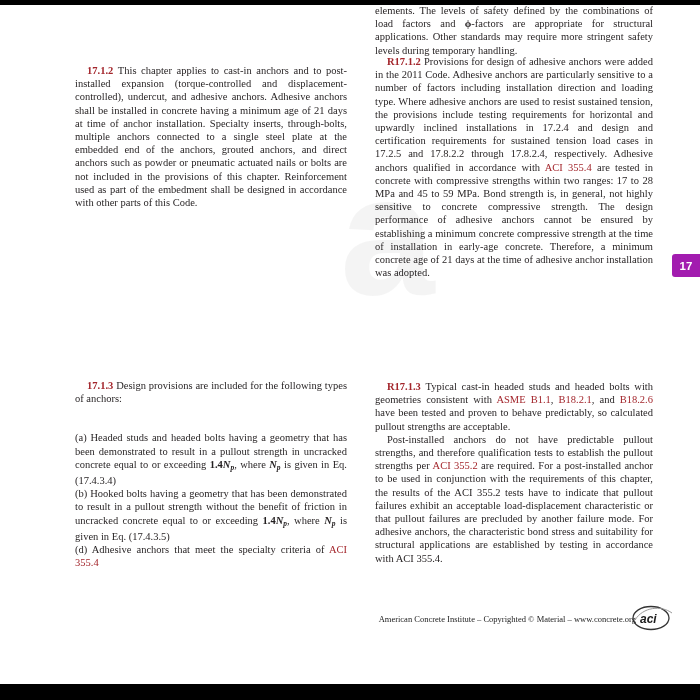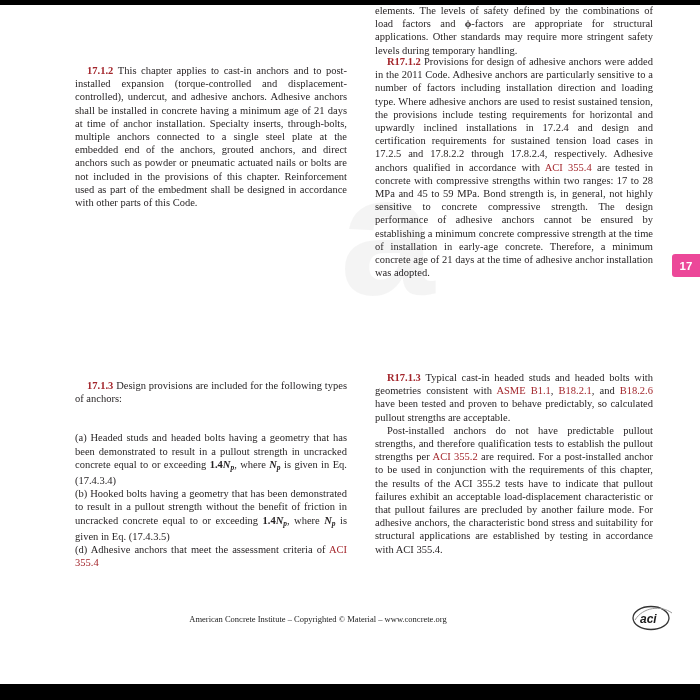--- a/index.html
+++ b/index.html
@@ -8,30 +8,30 @@
   .bar-top{position:absolute;left:0;top:0;width:100%;height:5px;background:#000;}
   .bar-bottom{position:absolute;left:0;bottom:0;width:100%;height:16px;background:#000;}
   .col{position:absolute;font-size:10.5px;line-height:13.2px;text-align:justify;}
   .col p{margin:0;text-indent:12px;}
   .col p.noindent{text-indent:0;}
   .col p.item-a{margin-top:26px;}
   .right-continued{left:375px;top:4px;width:278px;}
   .left-1{left:75px;top:64px;width:272px;}
   .right-1{left:375px;top:55px;width:278px;}
   .left-2{left:75px;top:379px;width:272px;}
-  .right-2{left:375px;top:371px;width:278px;}
+  .right-2{left:375px;top:380px;width:278px;}
   .b{font-weight:bold;}
   .i{font-style:italic;}
   .r{color:var(--accent-red,#a3262c);}
   .sub{font-size:7.5px;vertical-align:-2px;}
-  .chapter-tab{position:absolute;right:0;top:254px;width:28px;height:23px;background:#ec4899;
+  .chapter-tab{position:absolute;right:0;top:254px;width:28px;height:23px;background:#a21caf;
        color:#fff;display:flex;align-items:center;justify-content:center;
        font-family:"Liberation Sans",sans-serif;font-weight:bold;font-size:11.5px;
        border-radius:3px 0 0 3px;}
-  .footer{position:absolute;left:0;top:614px;width:636px;text-align:center;
+  .footer{position:absolute;left:0;top:614px;width:636px;text-align:right;
        font-size:8.5px;color:#222;}
   .logo{position:absolute;left:631px;top:602px;}
   .watermark{position:absolute;left:340px;top:150px;
        font-family:"Liberation Sans",sans-serif;font-weight:bold;font-size:170px;
        color:#777;opacity:0.07;pointer-events:none;line-height:1;}
 </style>
 </head>
 <body>
 
 <div class="page">
@@ -49,21 +49,21 @@
   </div>
 
   <div class="col right-1">
     <p><span class="r b">R17.1.2 </span><span>Provisions for design of adhesive anchors were added in the 2011 Code. Adhesive anchors are particularly sensitive to a number of factors including installation direction and loading type. Where adhesive anchors are used to resist sustained tension, the provisions include testing requirements for horizontal and upwardly inclined installations in 17.2.4 and design and certification requirements for sustained tension load cases in 17.2.5 and 17.8.2.2 through 17.8.2.4, respectively. Adhesive anchors qualified in accordance with </span><span class="r">ACI 355.4</span><span> are tested in concrete with compressive strengths within two ranges: 17 to 28 MPa and 45 to 59 MPa. Bond strength is, in general, not highly sensitive to concrete compressive strength. The design performance of adhesive anchors cannot be ensured by establishing a minimum concrete compressive strength at the time of installation in early-age concrete. Therefore, a minimum concrete age of 21 days at the time of adhesive anchor installation was adopted.</span></p>
   </div>
 
   <div class="col left-2">
     <p><span class="r b">17.1.3 </span><span>Design provisions are included for the following types of anchors:</span></p>
     <p class="noindent item-a"><span>(a) Headed studs and headed bolts having a geometry that has been demonstrated to result in a pullout strength in uncracked concrete equal to or exceeding </span><span class="b">1.4</span><span class="b i">N</span><span class="b i sub">p</span><span>, where </span><span class="b i">N</span><span class="b i sub">p</span><span> is given in Eq. (17.4.3.4)</span></p>
     <p class="noindent"><span>(b) Hooked bolts having a geometry that has been demonstrated to result in a pullout strength without the benefit of friction in uncracked concrete equal to or exceeding </span><span class="b">1.4</span><span class="b i">N</span><span class="b i sub">p</span><span>, where </span><span class="b i">N</span><span class="b i sub">p</span><span> is given in Eq. (17.4.3.5)</span></p>
-    <p class="noindent"><span>(d) Adhesive anchors that meet the assessment criteria of </span><span class="r">ACI 355.4</span></p>
+    <p class="noindent"><span>(d) Adhesive anchors that meet the specialty criteria of </span><span class="r">ACI 355.4</span></p>
   </div>
 
   <div class="col right-2">
     <p><span class="r b">R17.1.3 </span><span>Typical cast-in headed studs and headed bolts with geometries consistent with </span><span class="r">ASME B1.1</span><span>, </span><span class="r">B18.2.1</span><span>, and </span><span class="r">B18.2.6</span><span> have been tested and proven to behave predictably, so calculated pullout strengths are acceptable.</span></p>
     <p><span>Post-installed anchors do not have predictable pullout strengths, and therefore qualification tests to establish the pullout strengths per </span><span class="r">ACI 355.2</span><span> are required. For a post-installed anchor to be used in conjunction with the requirements of this chapter, the results of the ACI 355.2 tests have to indicate that pullout failures exhibit an acceptable load-displacement characteristic or that pullout failures are precluded by another failure mode. For adhesive anchors, the characteristic bond stress and suitability for structural applications are established by testing in accordance with ACI 355.4.</span></p>
   </div>
 
   <div class="chapter-tab">17</div>
 
   <div class="footer">American Concrete Institute – Copyrighted © Material – www.concrete.org</div>

